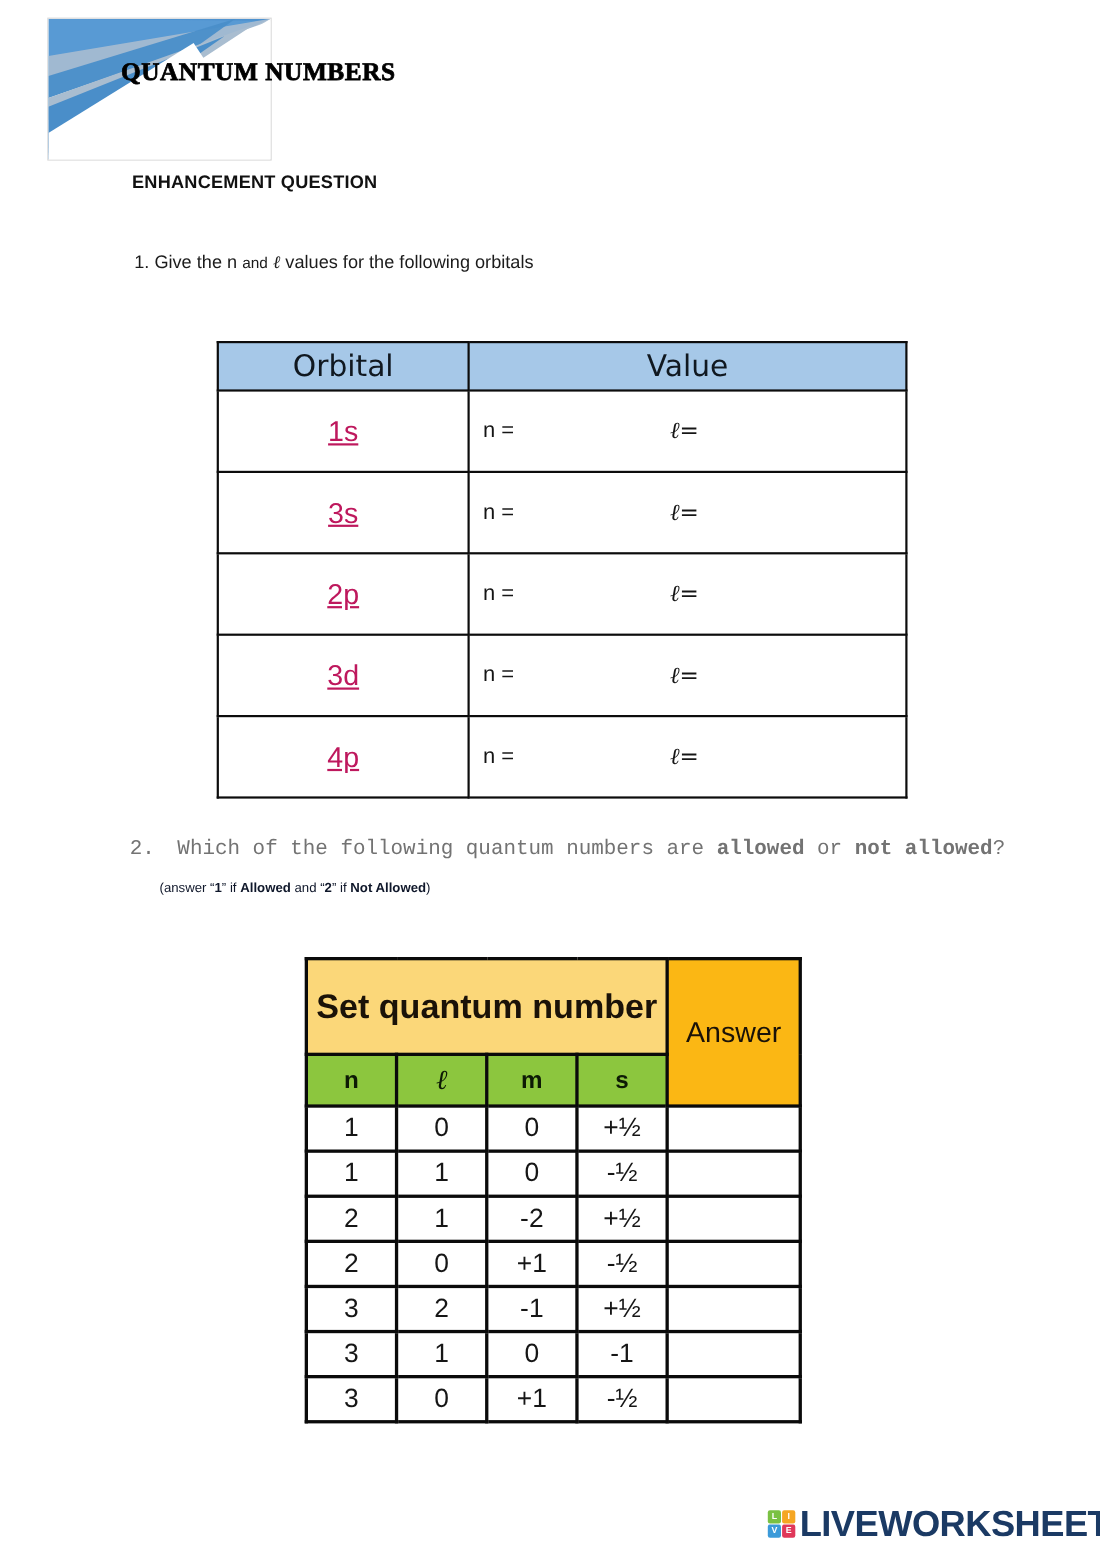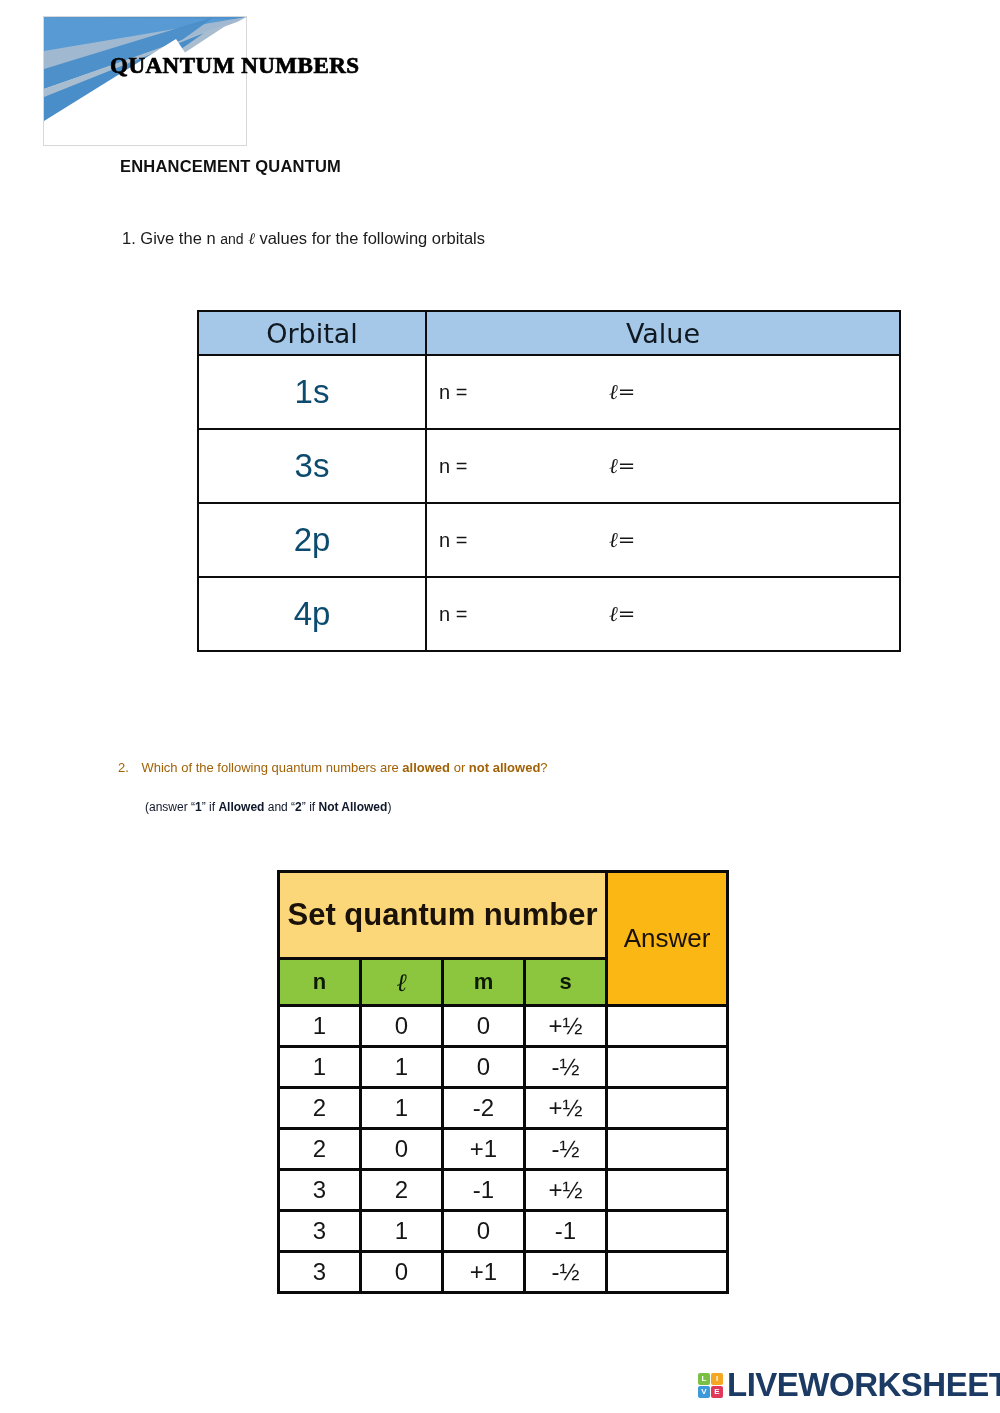--- a/index.html
+++ b/index.html
@@ -66,21 +66,21 @@
     font-family: "DejaVu Serif", serif;
     font-style: italic;
     font-size: 16px;
   }
 
   
   .tbl-orbital {
     position: absolute;
     left: 197px;
     top: 310px;
-    width: 704px;
+    width: 628px;
     border-collapse: collapse;
     table-layout: fixed;
   }
   .tbl-orbital th, .tbl-orbital td {
     border: 2.5px solid #0c0c0c;
     padding: 0;
   }
   .tbl-orbital th {
     background: #a6c8e8;
     height: 42px;
@@ -88,23 +88,24 @@
     font-size: 27px;
     color: #101820;
     text-align: center;
     font-family: "DejaVu Sans", sans-serif;
   }
   .tbl-orbital td { height: 72px; background: #ffffff; }
   .col-orbital { width: 228px; }
 
   .orb-name {
     text-align: center;
-    font-size: 33px;
-    color: #0c4a6e;
+    font-size: 26px;
+    color: #be185d;
     font-family: "Liberation Sans", sans-serif;
+    text-decoration: underline;
   }
   .val-cell {
     position: relative;
     height: 72px;
   }
   .val-n {
     position: absolute;
     left: 12px;
     top: 50%;
     transform: translateY(-50%);
@@ -123,23 +124,24 @@
     font-family: "DejaVu Serif", serif;
     font-style: italic;
     font-size: 21px;
   }
 
   
   .q2 {
     position: absolute;
     left: 118px;
     top: 760px;
-    font-size: 13px;
-    color: #a16207;
+    font-size: 19px;
+    color: #737373;
     white-space: nowrap;
+    font-family: Liberation Mono, monospace;
   }
   .q2 .num { margin-right: 9px; }
   .q2-note {
     position: absolute;
     left: 145px;
     top: 800px;
     font-size: 12px;
     color: #0f172a;
     white-space: nowrap;
   }
@@ -249,21 +251,21 @@
     <polygon points="0,52 170,0 0,122" fill="#4a8ec9" opacity="0.95"></polygon>
     <polygon points="0,64 150,10 0,126" fill="#ffffff" opacity="0.0"></polygon>
     <polygon points="0,72 202,2 202,128 0,128" fill="#ffffff"></polygon>
     <polygon points="0,72 186,6 0,128" fill="#a9bdd0"></polygon>
     <polygon points="0,80 160,16 0,128" fill="#4a8ec9"></polygon>
     <polygon points="0,104 132,22 202,128 0,128" fill="#ffffff"></polygon>
   </svg>
 </div>
 <div class="doc-title">QUANTUM NUMBERS</div>
 
-<div class="enhancement">ENHANCEMENT QUANTUM</div>
+<div class="enhancement">ENHANCEMENT QUESTION</div>
 
 <div class="q1">
   <span>1.</span>
   <span>Give the</span>
   <span>n</span>
   <span class="sm">and</span>
   <span class="ell">ℓ</span>
   <span>values for the following orbitals</span>
 </div>
 
@@ -292,20 +294,29 @@
         <td class="orb-name">3s</td>
         <td>
           <div class="val-cell">
             <span class="val-n">n =</span>
             <span class="val-l script-l">ℓ=</span>
           </div>
         </td>
       </tr>
       <tr>
         <td class="orb-name">2p</td>
+        <td>
+          <div class="val-cell">
+            <span class="val-n">n =</span>
+            <span class="val-l script-l">ℓ=</span>
+          </div>
+        </td>
+      </tr>
+      <tr>
+        <td class="orb-name">3d</td>
         <td>
           <div class="val-cell">
             <span class="val-n">n =</span>
             <span class="val-l script-l">ℓ=</span>
           </div>
         </td>
       </tr>
       <tr>
         <td class="orb-name">4p</td>
         <td>

